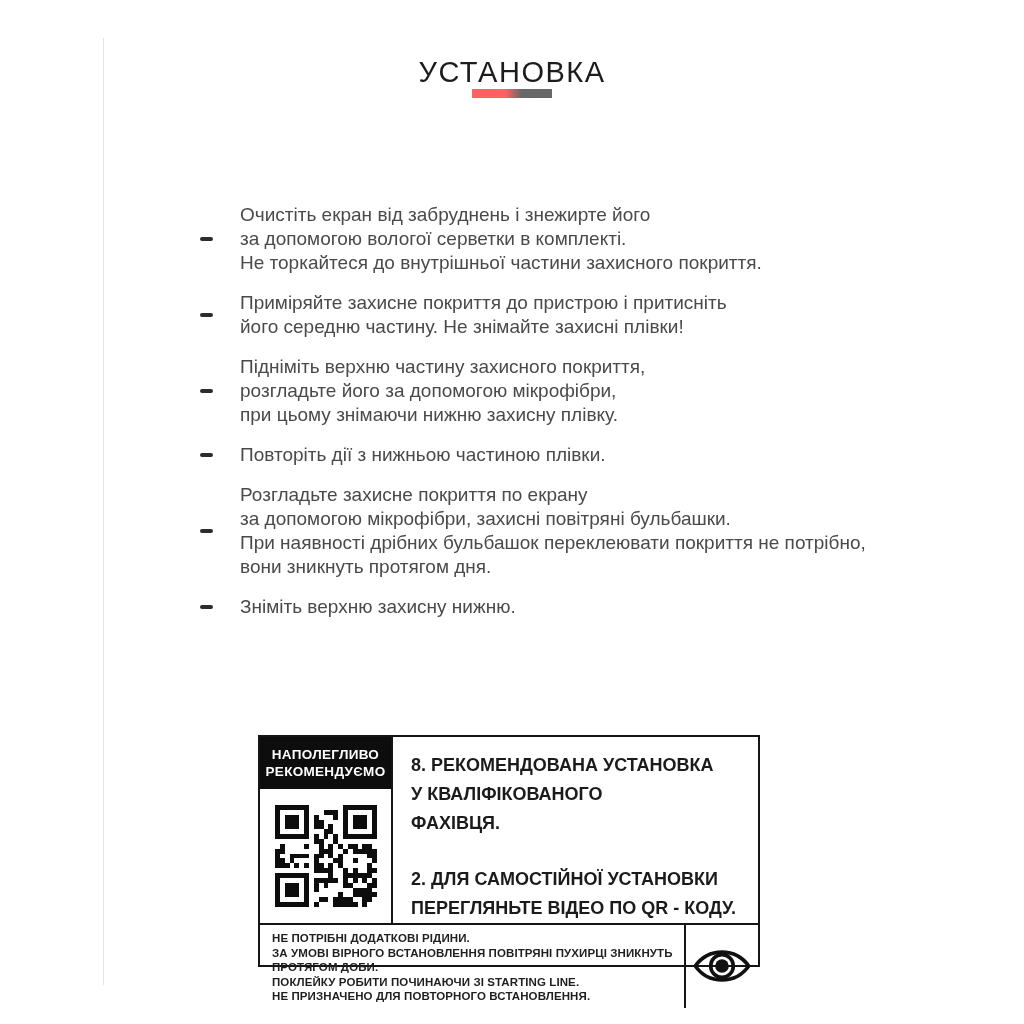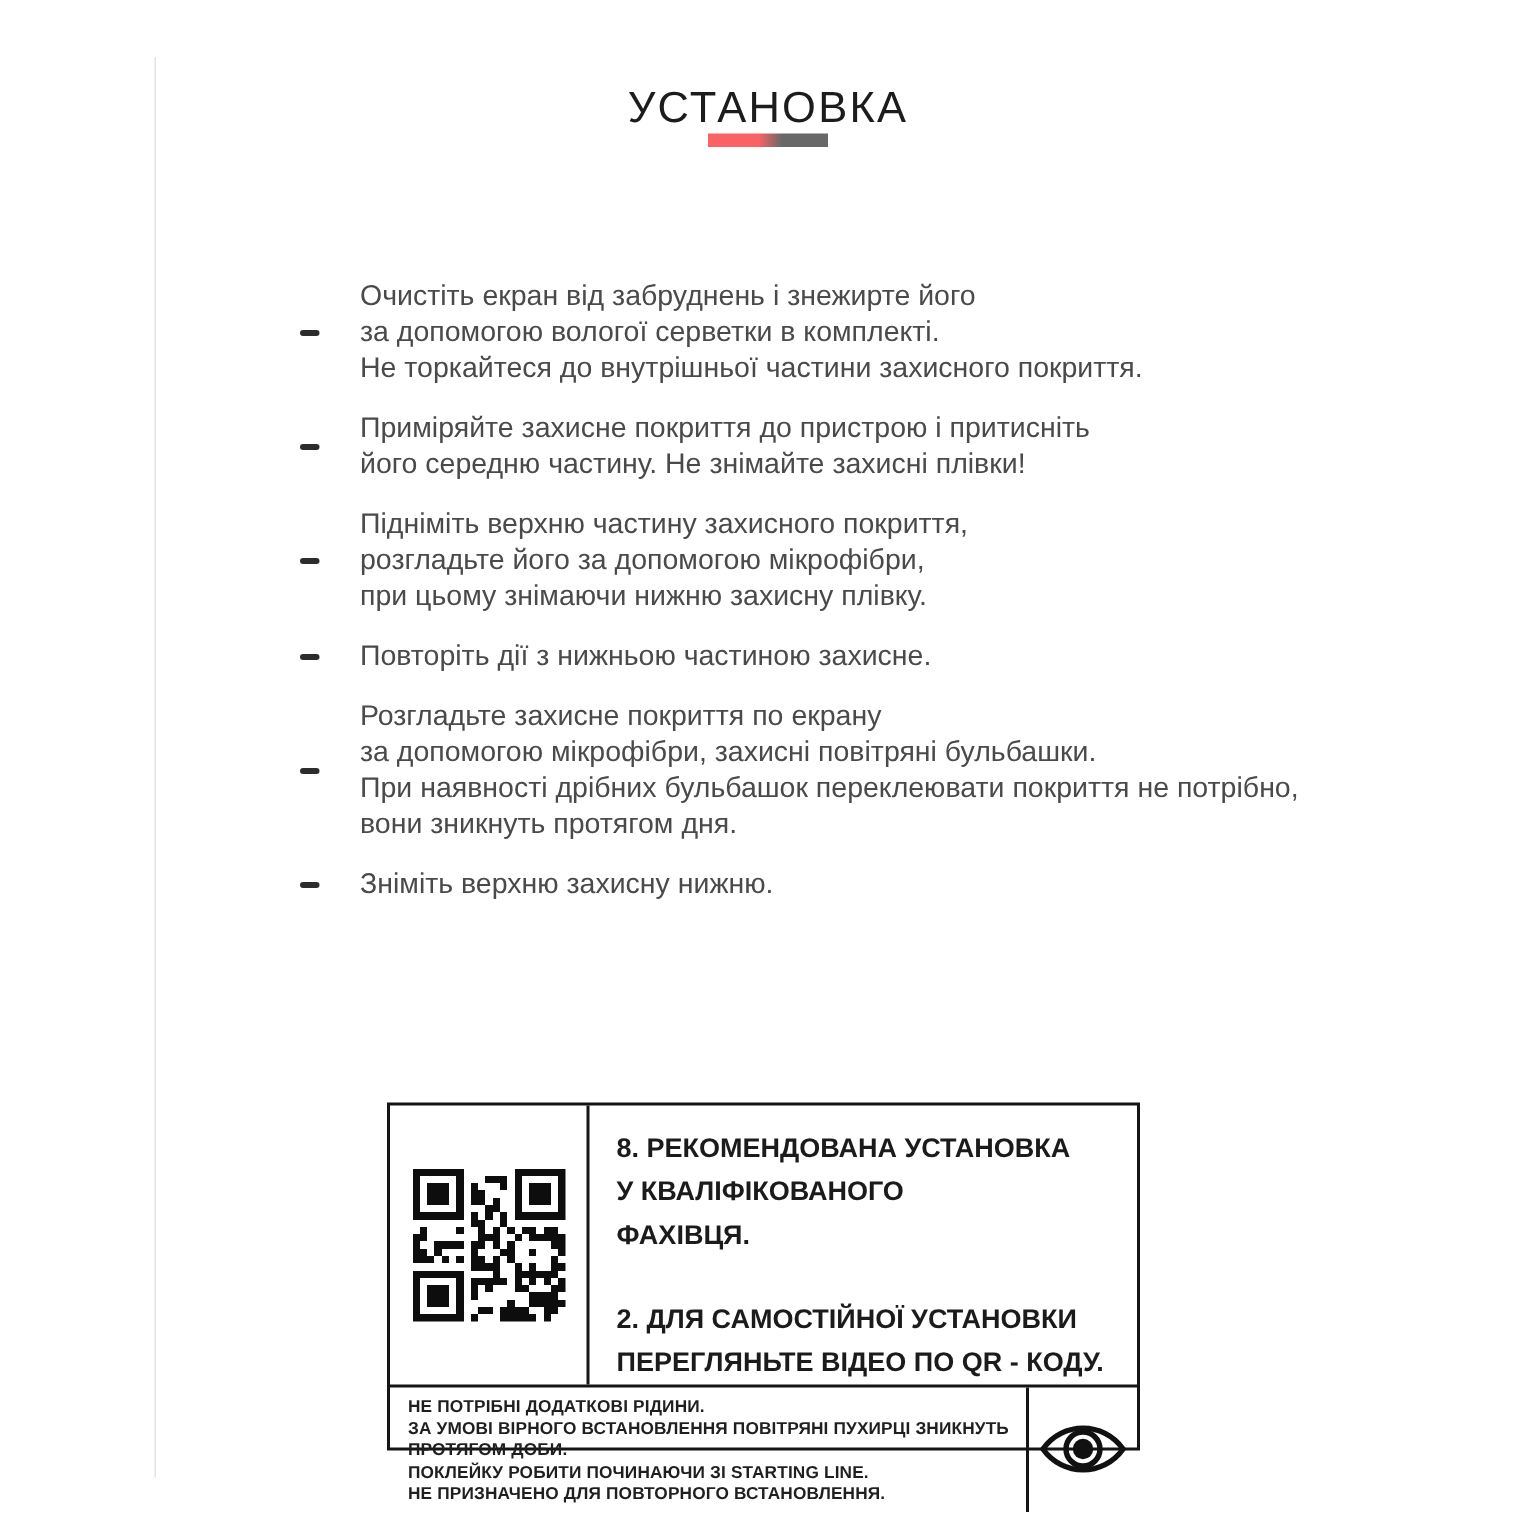--- a/index.html
+++ b/index.html
@@ -35,21 +35,21 @@
   .title-divider {
     position: absolute;
     top: 89px; left: 472px;
     width: 80px; height: 9px;
     background: linear-gradient(90deg, #fb6264 0%, #fb6264 42%, #686868 62%, #686868 100%);
   }
 
   
   .instructions {
     position: absolute;
-    left: 196px; top: 186px;
+    left: 196px; top: 203px;
     width: 760px;
     list-style: none;
     margin: 0; padding: 0;
   }
   .instructions li {
     display: flex;
     align-items: center;
     margin-bottom: 16px;
   }
   .dash {
@@ -182,38 +182,40 @@
 його середню частину. Не знімайте захисні плівки!</p>
     </li>
     <li>
       <span class="dash"></span>
       <p class="item-text">Підніміть верхню частину захисного покриття,
 розгладьте його за допомогою мікрофібри,
 при цьому знімаючи нижню захисну плівку.</p>
     </li>
     <li>
       <span class="dash"></span>
-      <p class="item-text">Повторіть дії з нижньою частиною захисне.</p>
+      <p class="item-text">Повторіть дії з нижньою частиною плівки.</p>
     </li>
     <li>
       <span class="dash"></span>
       <p class="item-text">Розгладьте захисне покриття по екрану
 за допомогою мікрофібри, захисні повітряні бульбашки.
 При наявності дрібних бульбашок переклеювати покриття не потрібно,
 вони зникнуть протягом дня.</p>
     </li>
     <li>
       <span class="dash"></span>
       <p class="item-text">Зніміть верхню захисну нижню.</p>
     </li>
   </ul>
 
   <div class="rec-box">
     <div class="rec-top">
       <div class="rec-left">
+        <div class="rec-badge">НАПОЛЕГЛИВО
+РЕКОМЕНДУЄМО</div>
         <div class="qr-wrap">
           <svg id="qr-svg" width="102" height="102" viewBox="0 0 21 21" shape-rendering="crispEdges" aria-hidden="true">
               <rect x="0" y="0" width="1" height="1" fill="#0d0d0d"></rect>
               <rect x="1" y="0" width="1" height="1" fill="#0d0d0d"></rect>
               <rect x="2" y="0" width="1" height="1" fill="#0d0d0d"></rect>
               <rect x="3" y="0" width="1" height="1" fill="#0d0d0d"></rect>
               <rect x="4" y="0" width="1" height="1" fill="#0d0d0d"></rect>
               <rect x="5" y="0" width="1" height="1" fill="#0d0d0d"></rect>
               <rect x="6" y="0" width="1" height="1" fill="#0d0d0d"></rect>
               <rect x="14" y="0" width="1" height="1" fill="#0d0d0d"></rect>

